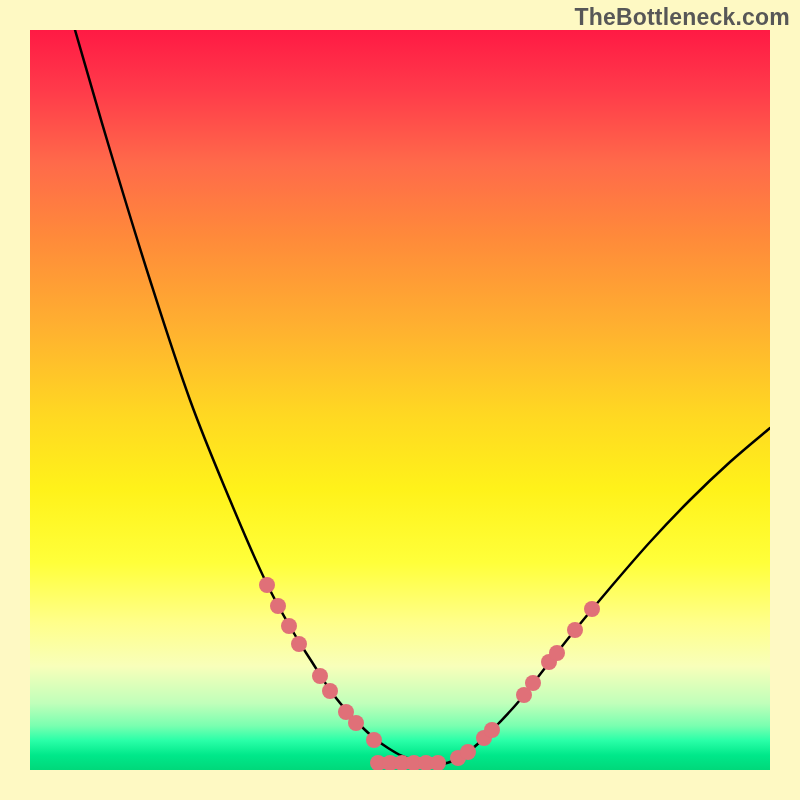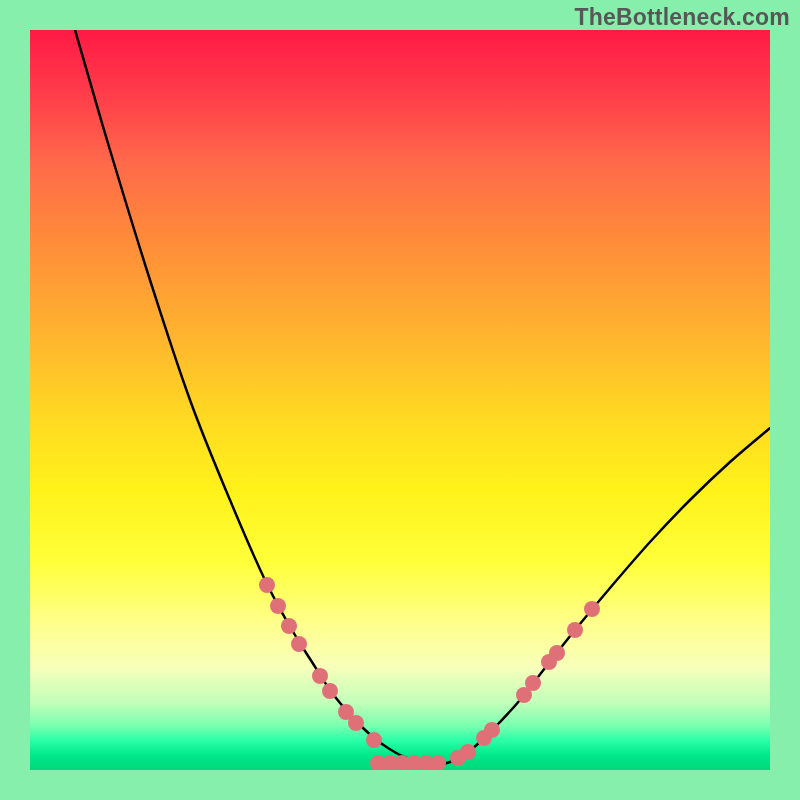--- a/index.html
+++ b/index.html
@@ -1,17 +1,17 @@
 <!DOCTYPE html>
 <html><head>
 <meta charset="utf-8">
 <style>
   * { margin: 0; padding: 0; box-sizing: border-box; }
   html, body { width: 800px; height: 800px; overflow: hidden; background: #000; }
-  .wrap { position: relative; width: 800px; height: 800px; background: #86efac; }
+  .wrap { position: relative; width: 800px; height: 800px; background: #fef9c3; }
   .plot {
     position: absolute;
     left: 30px; top: 30px;
     width: 740px; height: 740px;
     background: linear-gradient(to bottom,
       #ff1a44 0%,
       #ff3a4a 8%,
       #ff6a4a 18%,
       #ff8a3a 28%,
       #ffb030 40%,

